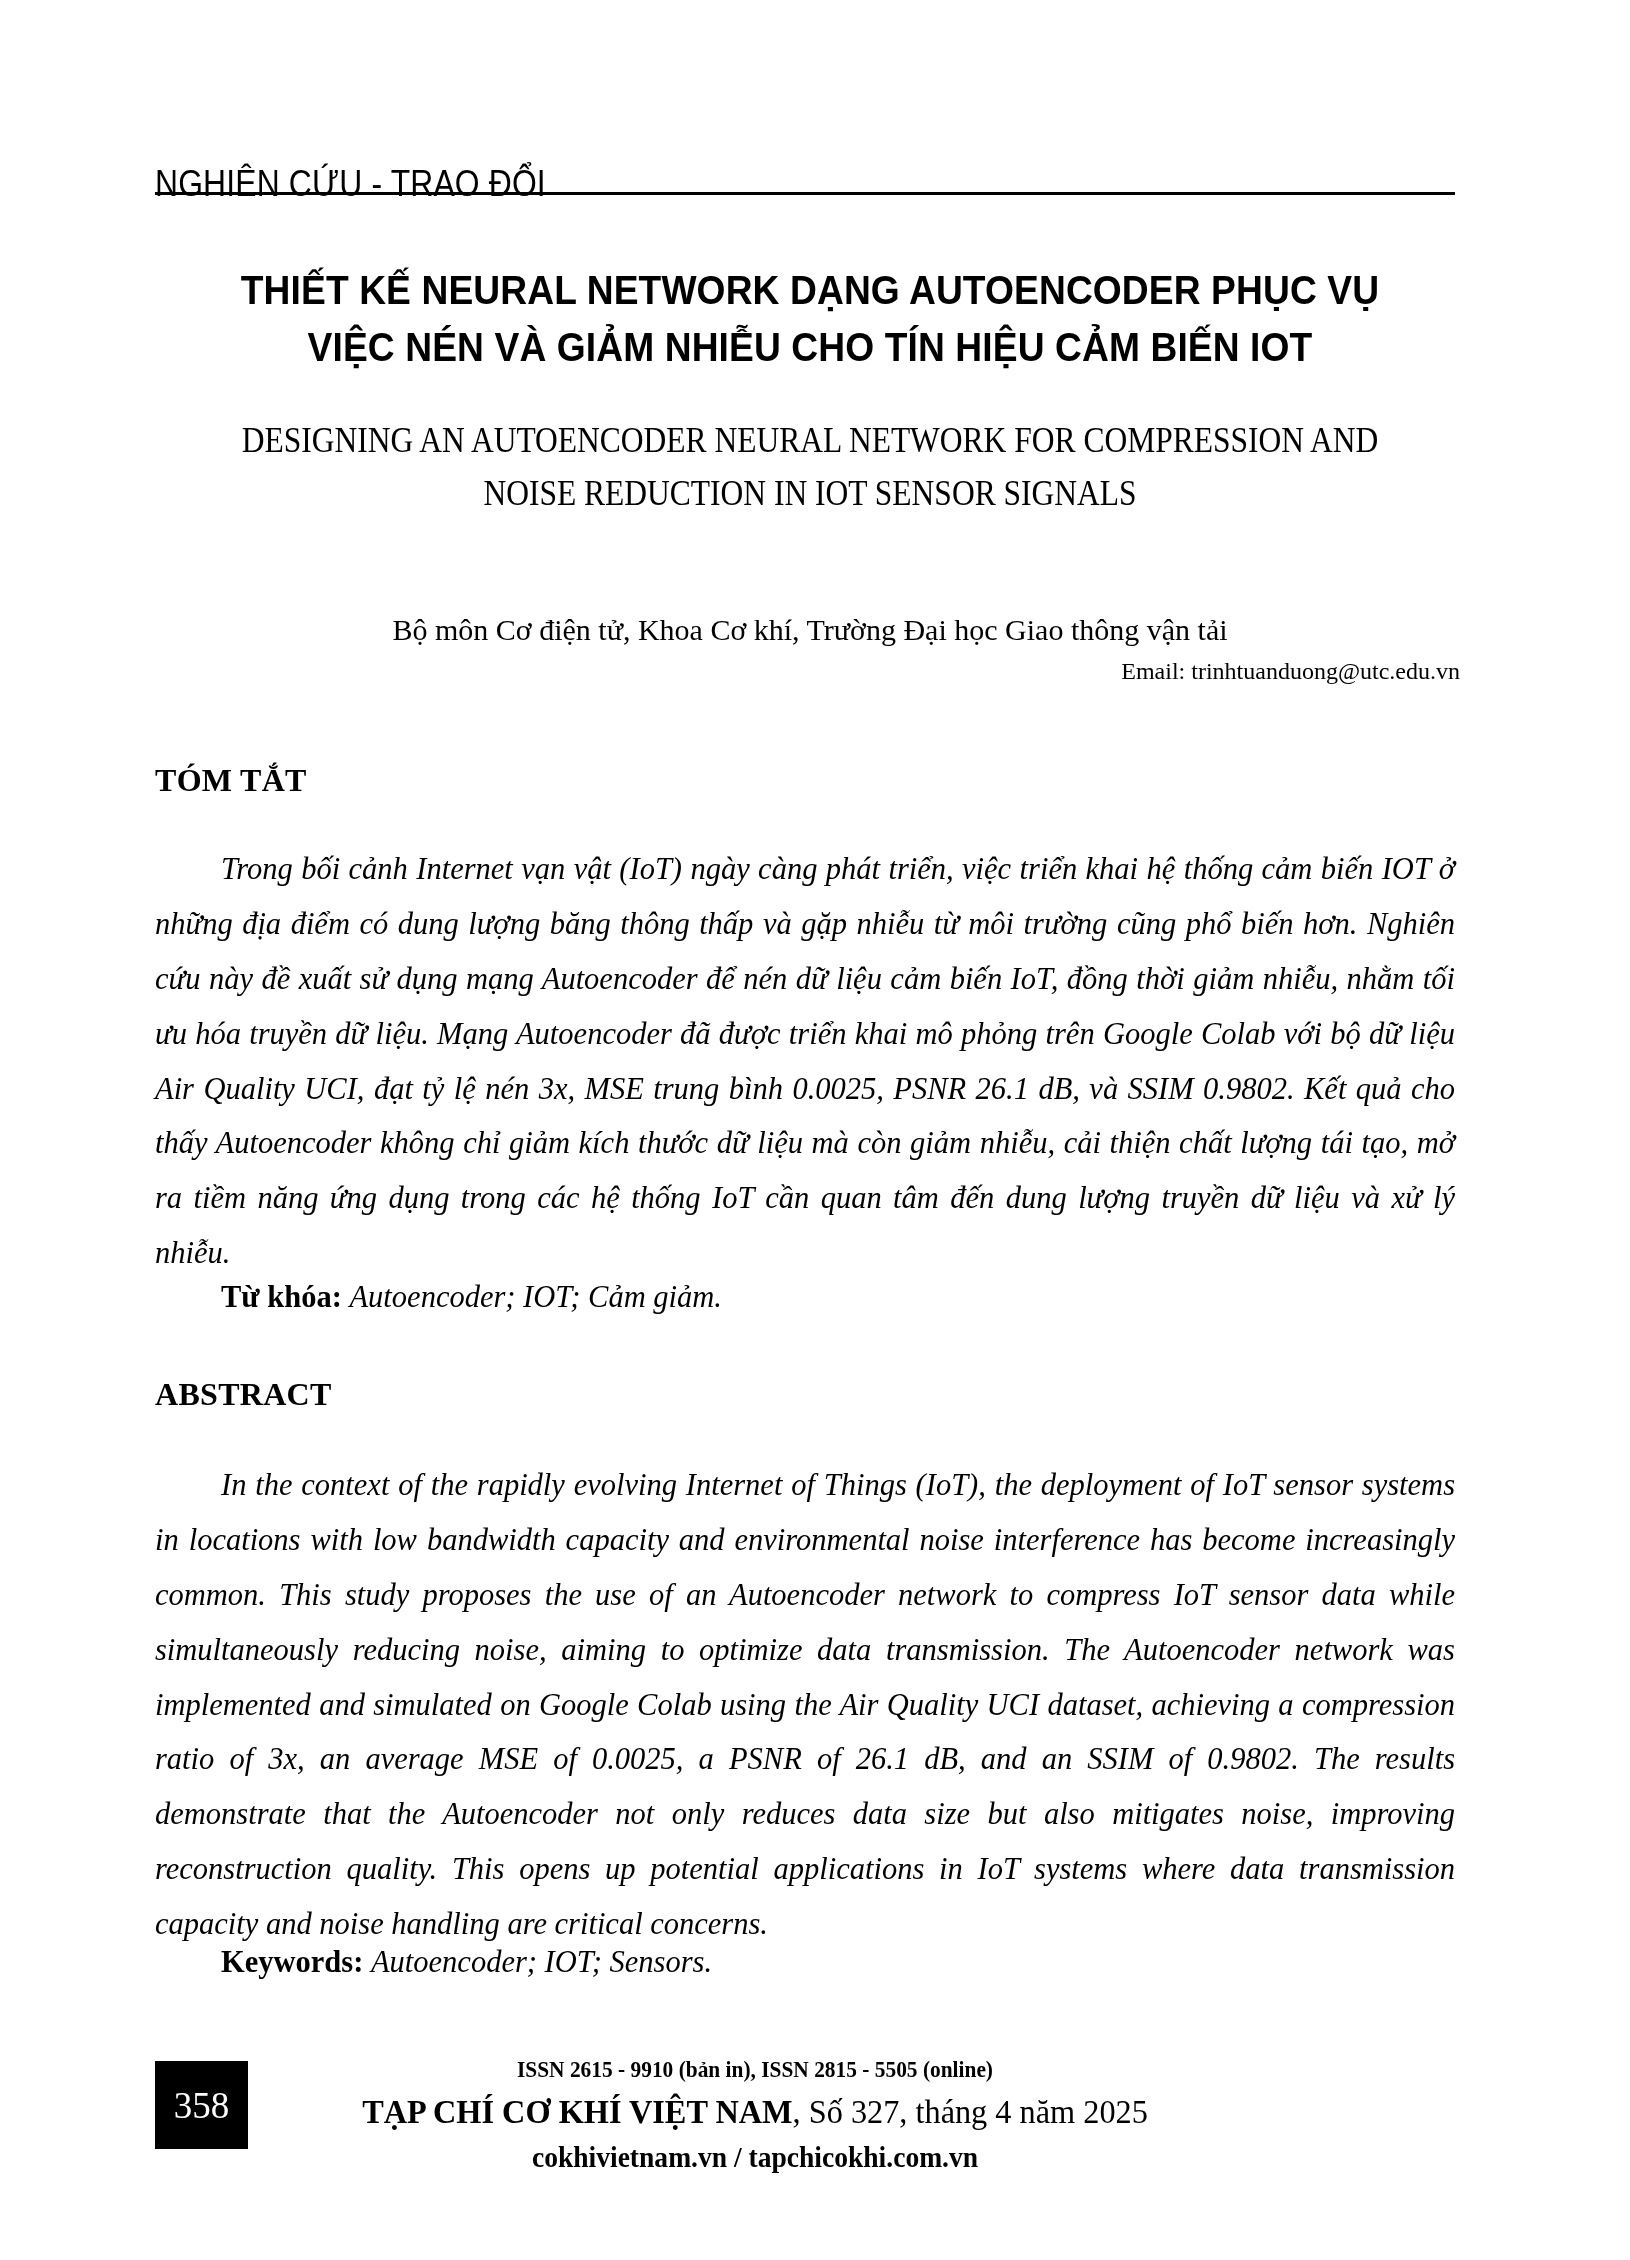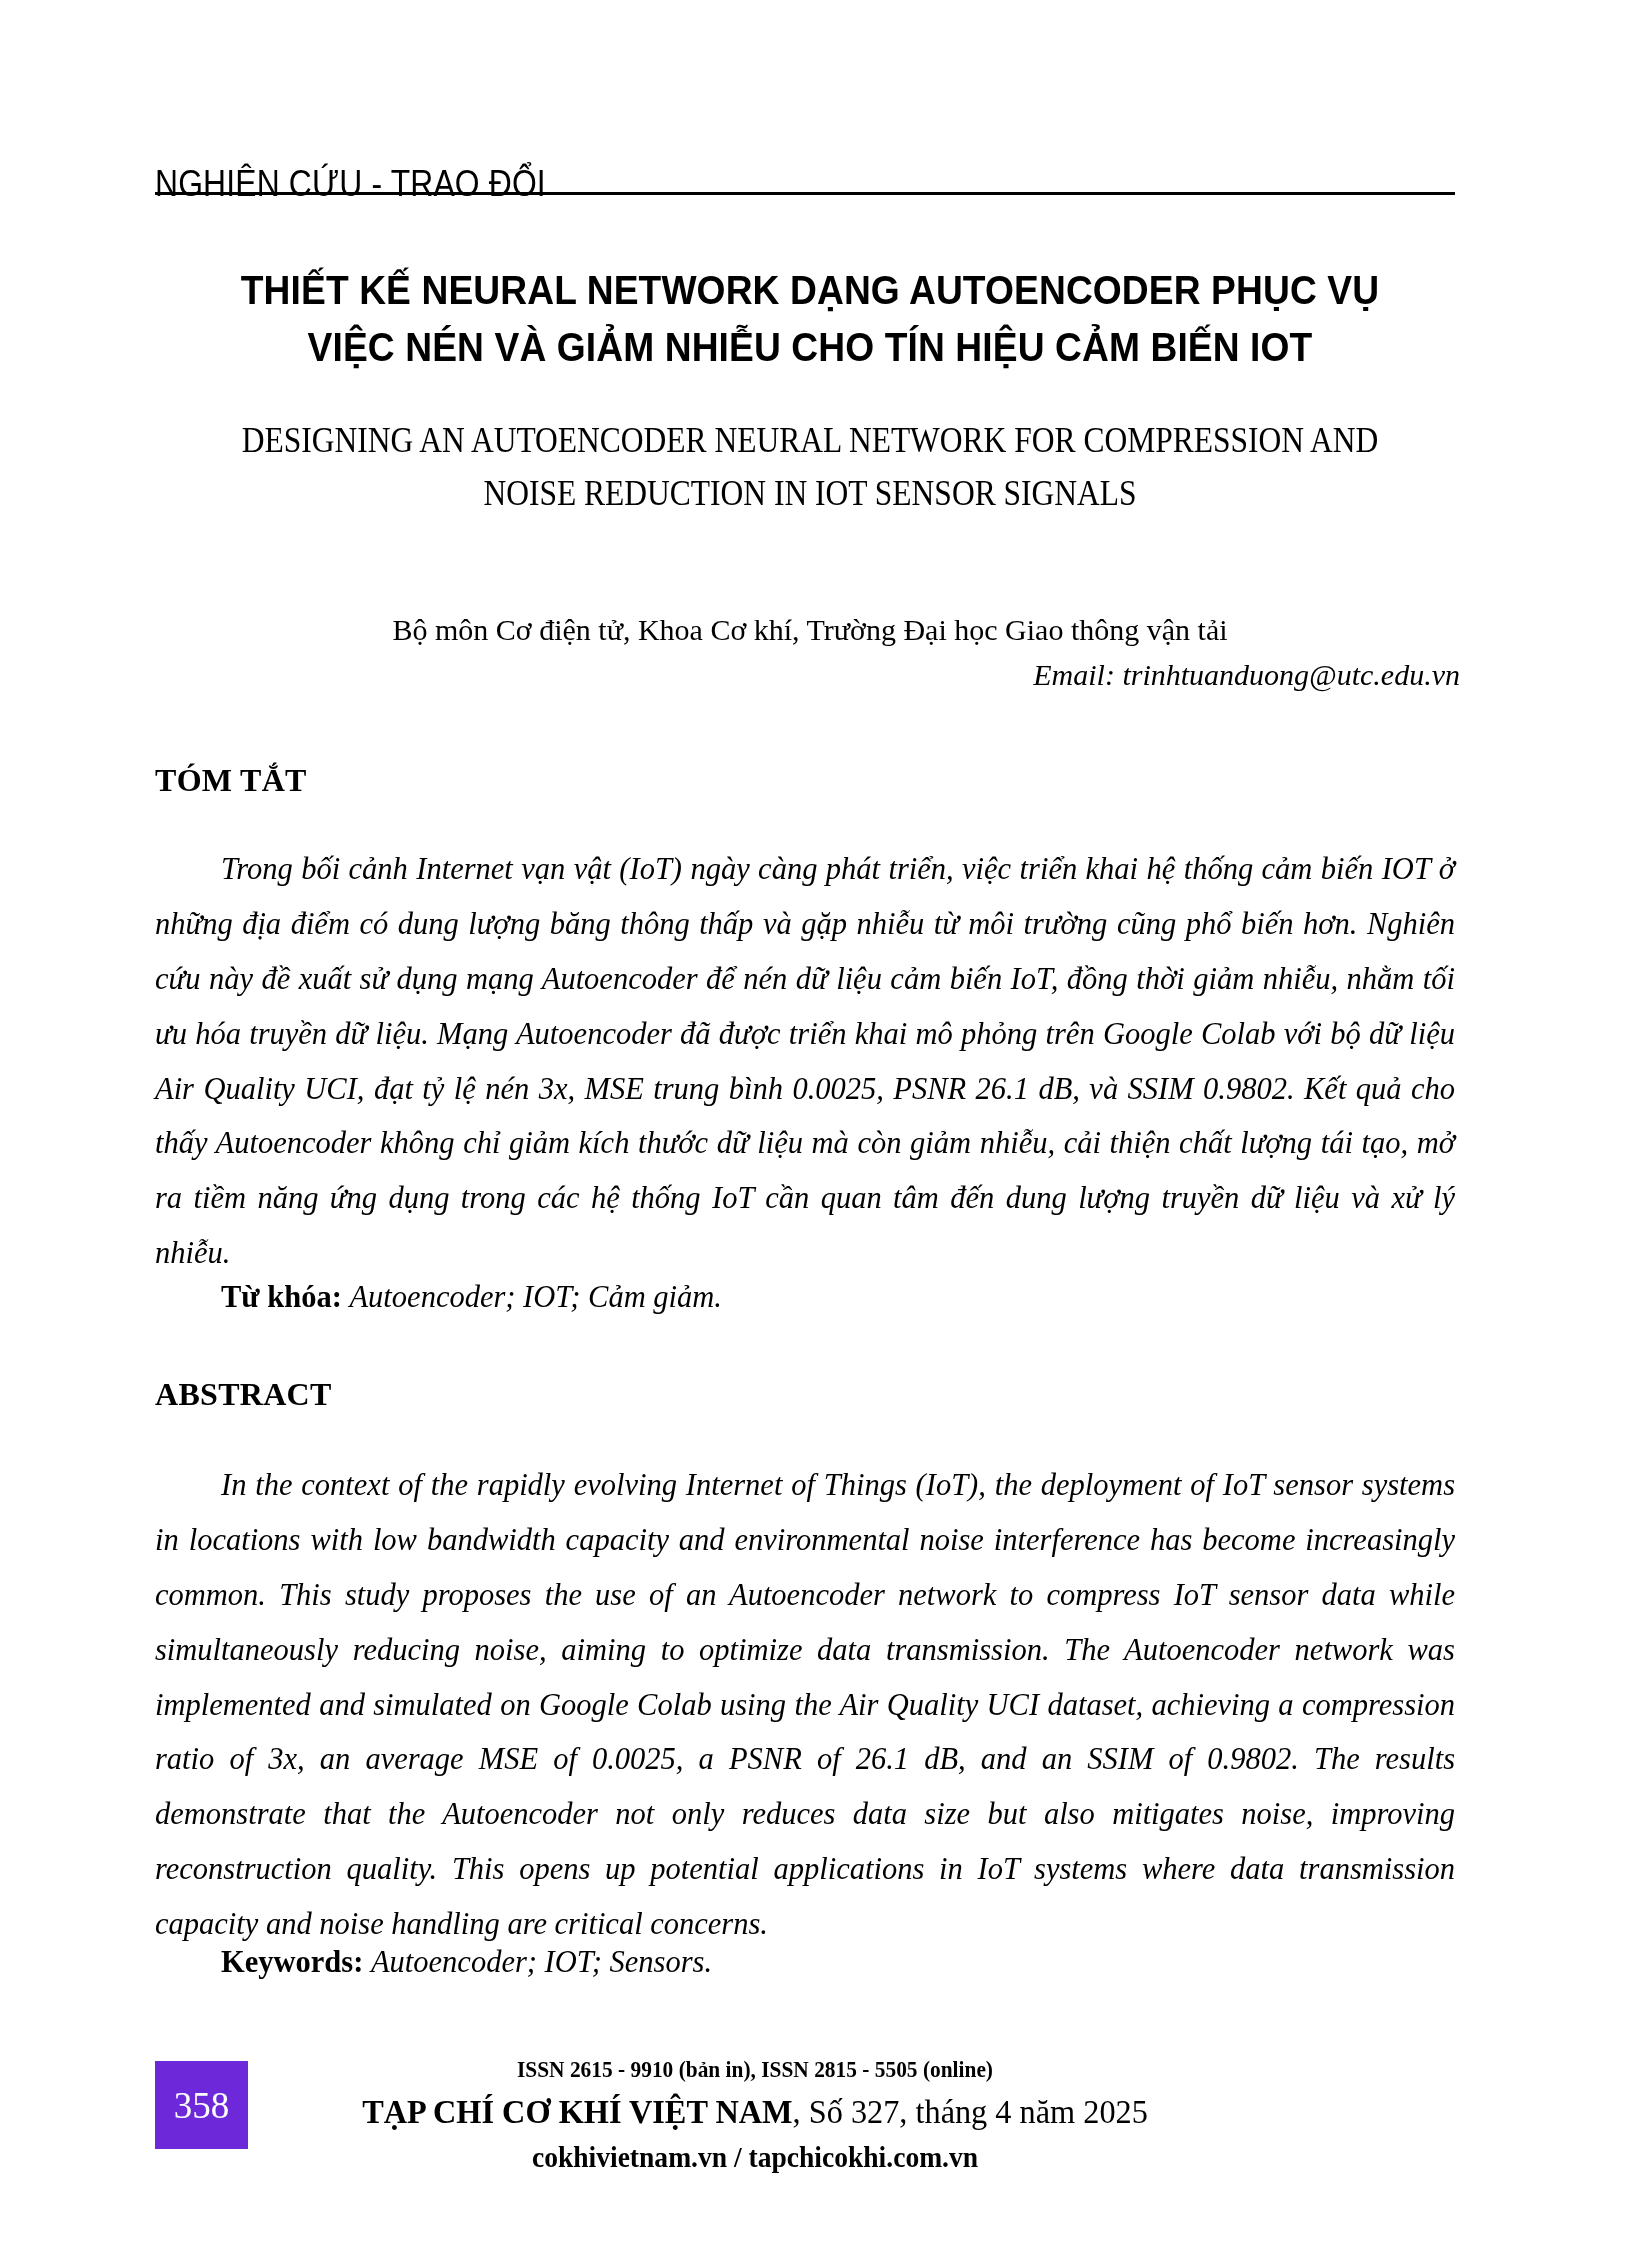--- a/index.html
+++ b/index.html
@@ -95,22 +95,21 @@
     width: 1320px;
     text-align: center;
     font-size: 30px;
   }
   .author-email {
     position: absolute;
     left: 150px;
     top: 658px;
     width: 1310px;
     text-align: right;
-    font-style: italic;
-    font-size: 30px;
+    font-size: 24px;
   }
 
   
   .sec-head {
     position: absolute;
     left: 155px;
     font-weight: bold;
     font-size: 32px;
     letter-spacing: 0.3px;
   }
@@ -152,21 +151,21 @@
     top: 2055px;
     width: 1300px;
     height: 145px;
   }
   .page-badge {
     position: absolute;
     left: 0px;
     top: 6px;
     width: 93px;
     height: 88px;
-    background: #6d28d9;
+    background: #000000;
     color: #ffffff;
     display: flex;
     align-items: center;
     justify-content: center;
     font-size: 37px;
     font-family: "Liberation Serif", "DejaVu Serif", serif;
   }
   .footer-lines {
     position: absolute;
     left: 100px;

